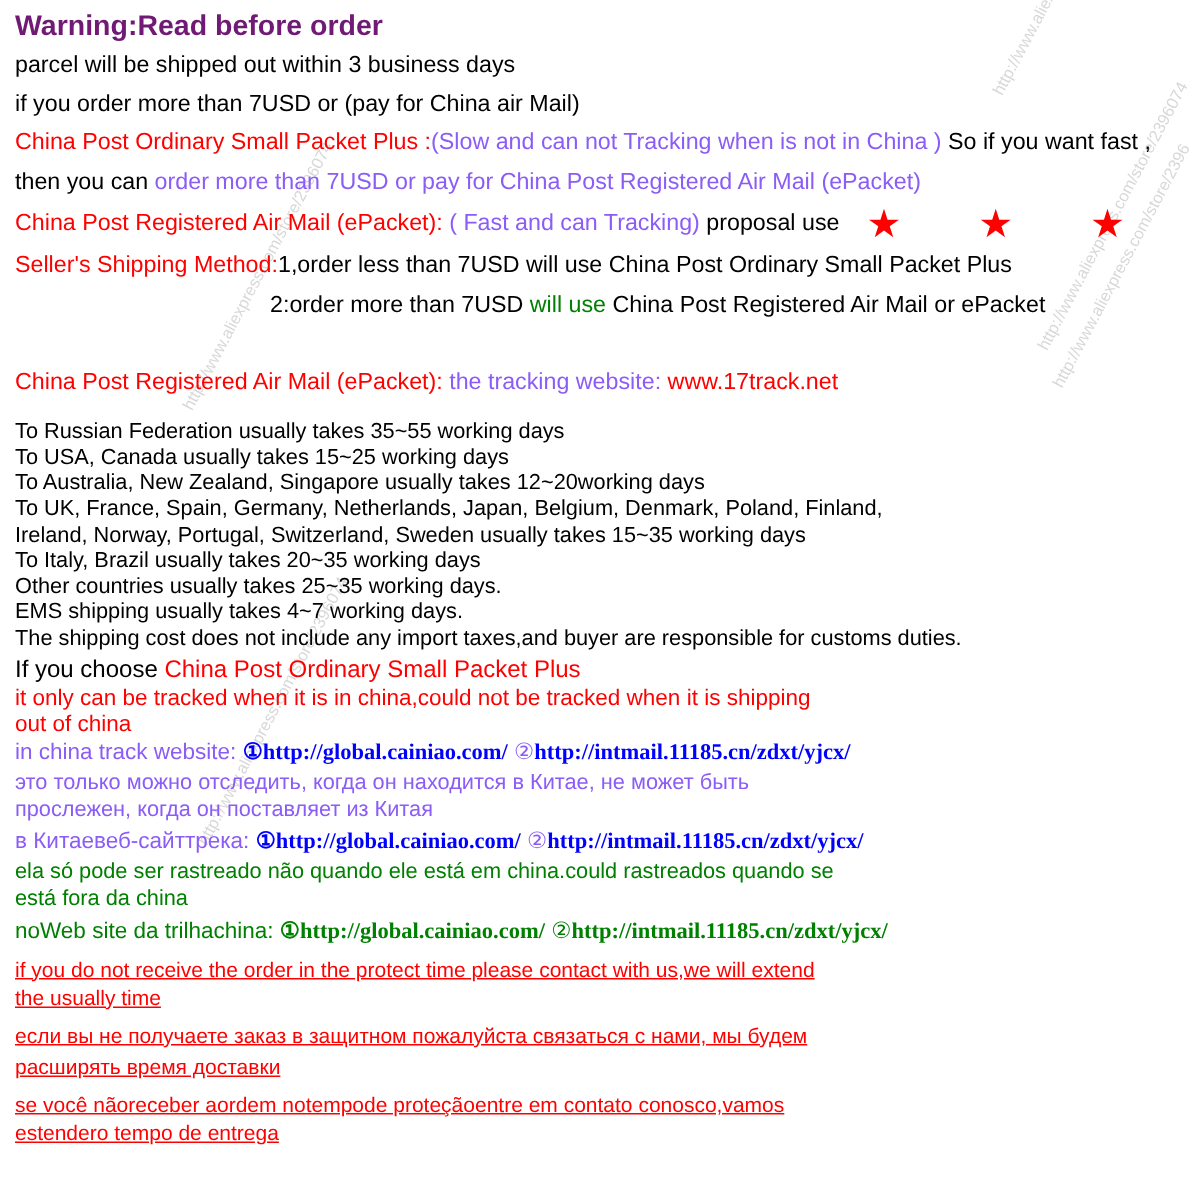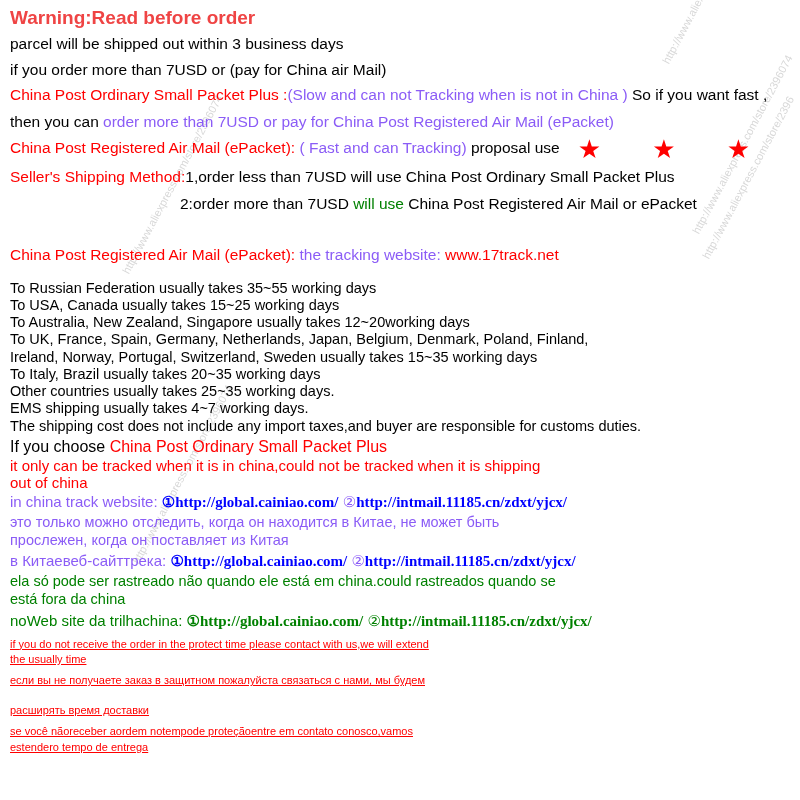--- a/index.html
+++ b/index.html
@@ -41,21 +41,21 @@
     position: relative;
     z-index: 1;
     padding: 8px 10px 0 10px;
   }
   .line {
     line-height: 1.0;
     margin: 0;
     white-space: nowrap;
   }
   .title {
-    color: #ef4444;
+    color: #701a75;
     font-weight: bold;
     font-size: 19px;
     margin-bottom: 9px;
   }
   .blk { color: #000000; }
   .red { color: #ff0000; }
   .blue { color: #8b5cf6; }
   .green { color: #008000; }
   .u { text-decoration: underline; }
 
@@ -72,21 +72,21 @@
     letter-spacing: 22px;
     color: #ff0000;
     font-size: 26px;
     line-height: 0.7;
   }
   .rows { margin-top: 17px; }
   .rowline { font-size: 14.5px; line-height: 1.19; }
   .blue-serif { color: #0000ff; font-family: "Liberation Serif", serif; font-weight: bold; }
   .green-serif { color: #008000; font-family: "Liberation Serif", serif; font-weight: bold; }
   .ru { font-size: 14.5px; line-height: 1.2; }
-  .tail { font-size: 11px; line-height: 1.22; }
+  .tail { font-size: 14px; line-height: 1.22; }
 </style>
 </head>
 <body>
 
 <div class="page">
 
   <div class="watermarks">
     <div class="wm" style="left:660px; top:60px;">http://www.aliexpress.com/store/2396074</div>
     <div class="wm" style="left:690px; top:230px;">http://www.aliexpress.com/store/2396074</div>
     <div class="wm" style="left:700px; top:255px;">http://www.aliexpress.com/store/2396</div>
@@ -159,19 +159,19 @@
     <div class="line green ru" style="margin-top:1px;">está fora da china</div>
 
     <div class="line" style="font-size:15px; margin-top:4px;">
       <span class="green">noWeb site da trilhachina:   </span><span class="green-serif">①http://global.cainiao.com/</span><span class="green">  ②</span><span class="green-serif">http://intmail.11185.cn/zdxt/yjcx/</span>
     </div>
 
     <div class="line red u tail" style="margin-top:9px;">if you do not receive the order in the protect time please contact with us,we will extend</div>
     <div class="line red u tail" style="margin-top:2px;"> the usually time</div>
 
     <div class="line red u tail" style="margin-top:8px;">если вы не получаете заказ в защитном пожалуйста связаться с нами, мы будем </div>
-    <div class="line red u tail" style="margin-top:16px;">расширять время доставки</div>
+    <div class="line red u tail" style="margin-top:4px;">расширять время доставки</div>
 
     <div class="line red u tail" style="margin-top:8px;">se você nãoreceber aordem notempode proteçãoentre em contato conosco,vamos</div>
     <div class="line red u tail" style="margin-top:2px;">estendero tempo de entrega</div>
 
   </div>
 </div>
 
 </body></html>

